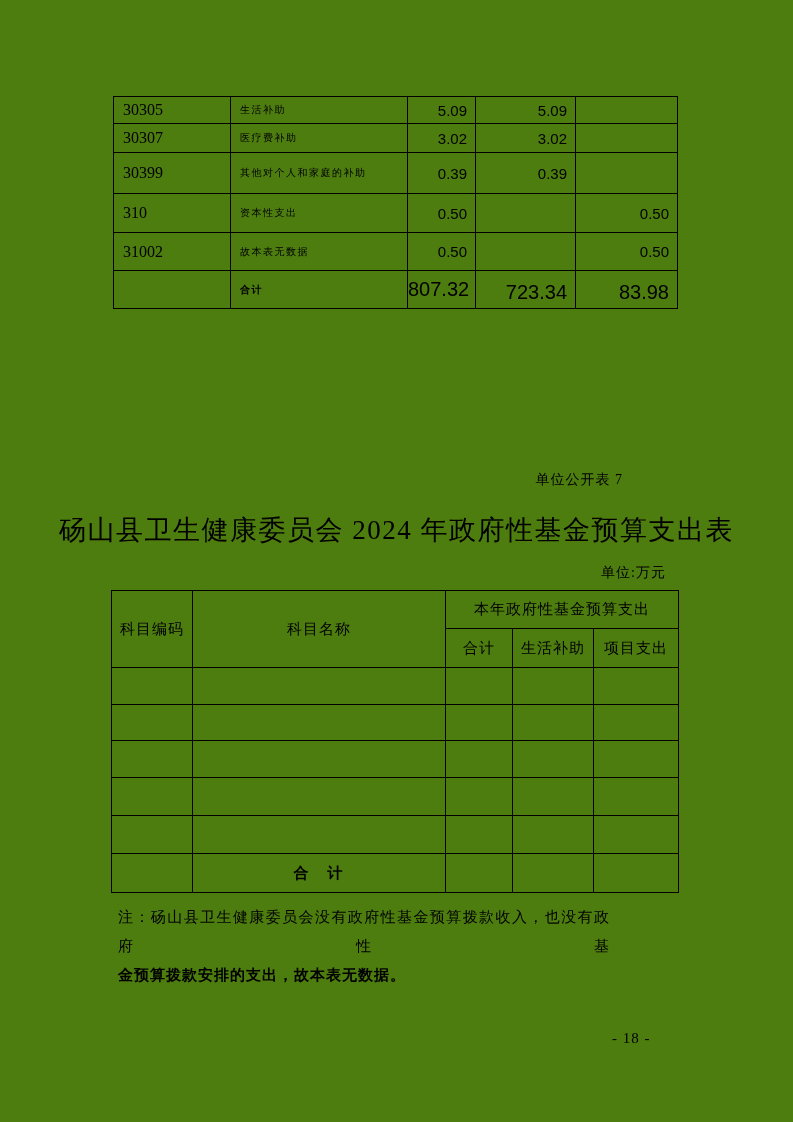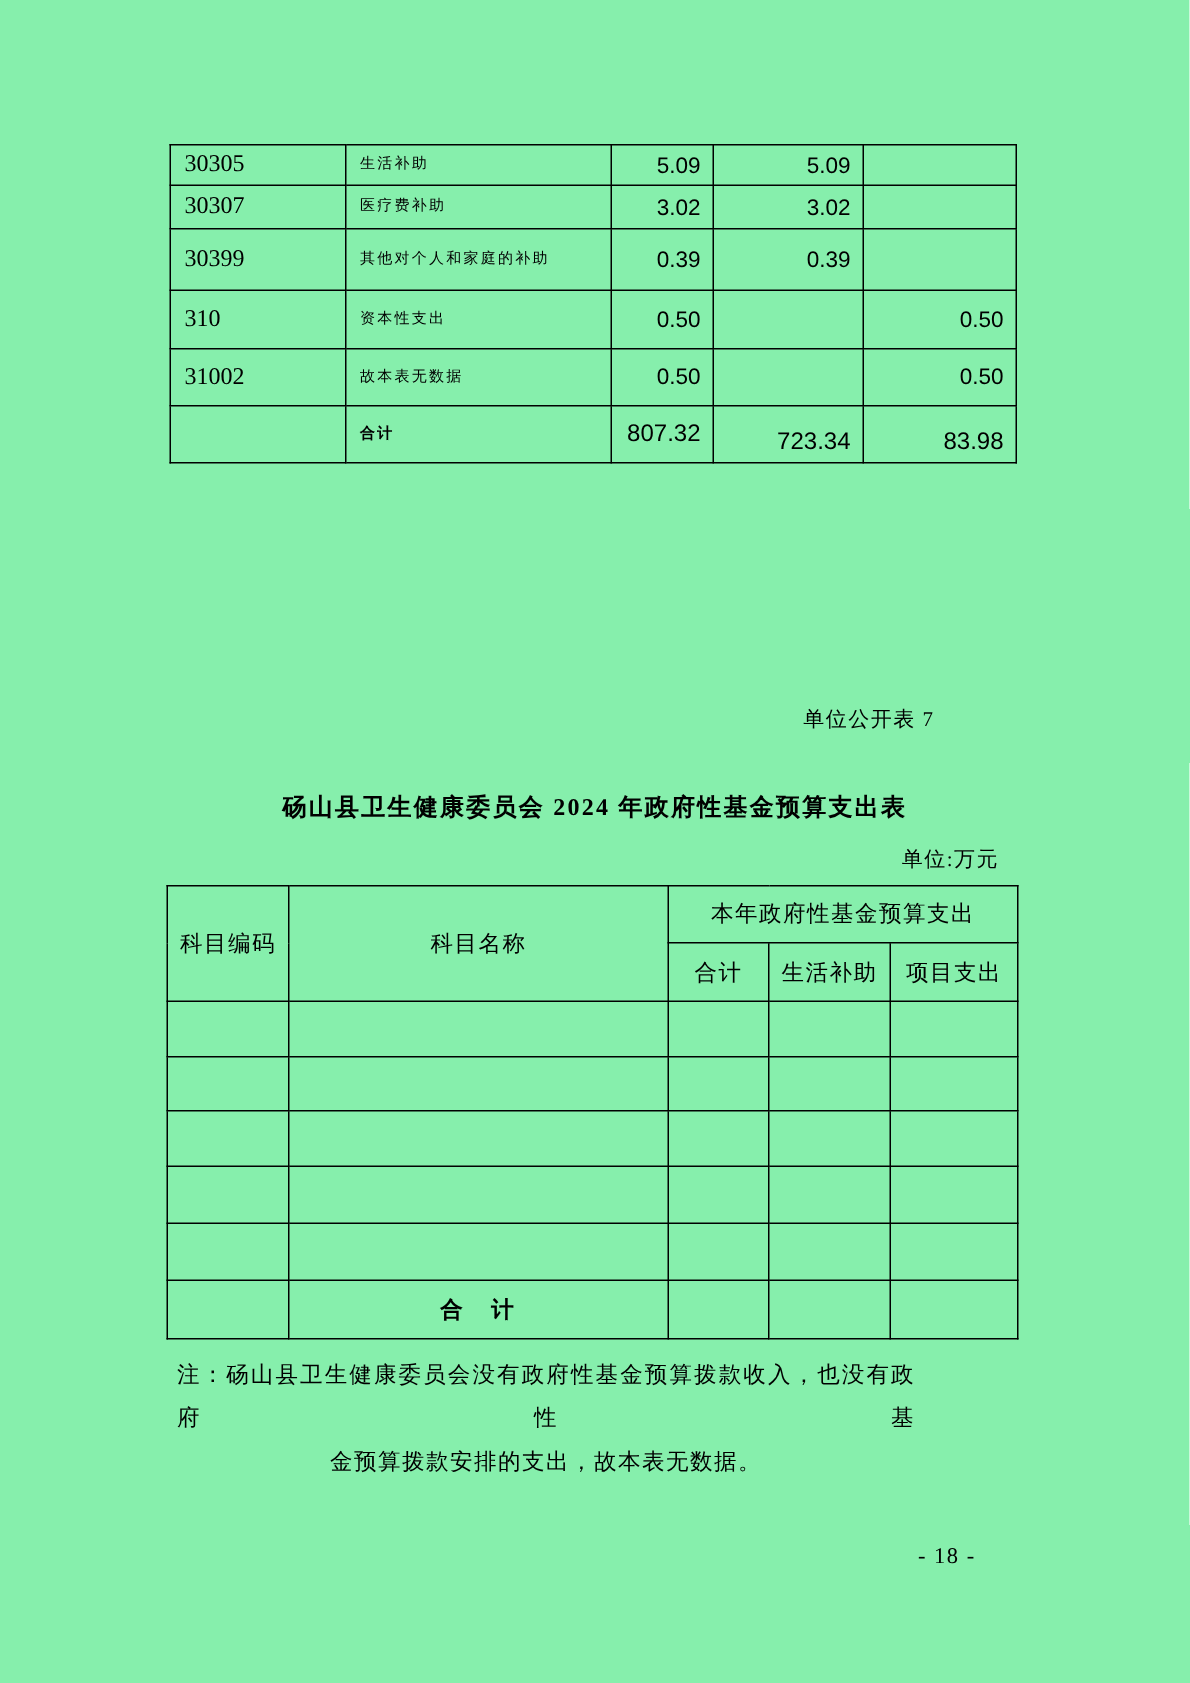--- a/index.html
+++ b/index.html
@@ -1,50 +1,50 @@
 <!DOCTYPE html>
 <html><head>
 <meta charset="utf-8">
 <style>
   html,body { margin:0; padding:0; background:#fff; }
   .page {
-    position:relative; width:793px; height:1122px; background:#86efac;
+    position:relative; width:793px; height:1122px; background:#4d7c0f;
     margin:0 auto; overflow:hidden; color:#000;
     font-family:"Liberation Serif","DejaVu Serif",serif;
   }
   table { border-collapse:collapse; table-layout:fixed; }
   td { border:1.5px solid #000; padding:0; overflow:hidden; vertical-align:middle; }
 
   
   .table1 { position:absolute; left:113px; top:96px; width:564px; }
   .t1-code { padding-left:9px; font-size:16px; text-align:left; }
   .t1-name { padding-left:9px; padding-right:4px; font-size:10px; letter-spacing:1.5px; line-height:20px; text-align:left; }
   .t1-num  { text-align:right; padding-right:8px; font-size:15px;
              font-family:"Liberation Sans","DejaVu Sans",sans-serif; }
   .t1-total-row .t1-name { font-weight:bold; }
-  .t1-total-row .t1-num { font-size:16px; }
+  .t1-total-row .t1-num { font-size:20px; }
   .t1-total-row .drop { vertical-align:bottom; padding-bottom:4px; }
 
   
   .sheet-label { position:absolute; top:471px; left:0; right:170px; text-align:right; font-size:14px; letter-spacing:1px; }
-  .doc-title { position:absolute; top:528px; left:0; width:100%; text-align:center;
-               font-size:16px; font-weight:bold; letter-spacing:1.5px; }
+  .doc-title { position:absolute; top:512px; left:0; width:100%; text-align:center;
+               font-size:27px; font-weight:normal; letter-spacing:1.5px; }
   .unit-label { position:absolute; top:564px; left:0; right:127px; text-align:right; font-size:14px; letter-spacing:1px; }
 
   
   .table2 { position:absolute; left:111px; top:590px; width:567px; }
   .t2-head { text-align:center; font-size:15px; letter-spacing:1px; }
   .t2-cell { font-size:15px; }
   .t2-footer-label { text-align:center; font-weight:bold; font-size:15px; letter-spacing:2px; }
 
   
   .note { position:absolute; left:118px; top:903px; width:492px; font-size:15px;
           letter-spacing:1px; line-height:29px; }
   .note-line1 { text-align:justify; text-align-last:justify; }
-  .note-line2 { text-align:center; }
+  .note-line2 { text-align:left;font-weight:bold; }
   .page-number { position:absolute; left:612px; top:1030px; font-size:15px; letter-spacing:1px; }
 </style>
 </head>
 <body>
 
 <div class="page">
 
   <table class="table1">
     <colgroup>
       <col style="width:117px">

